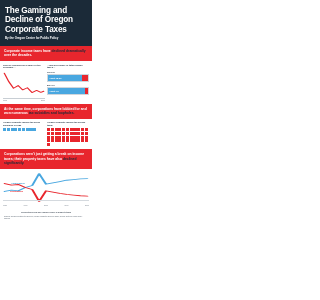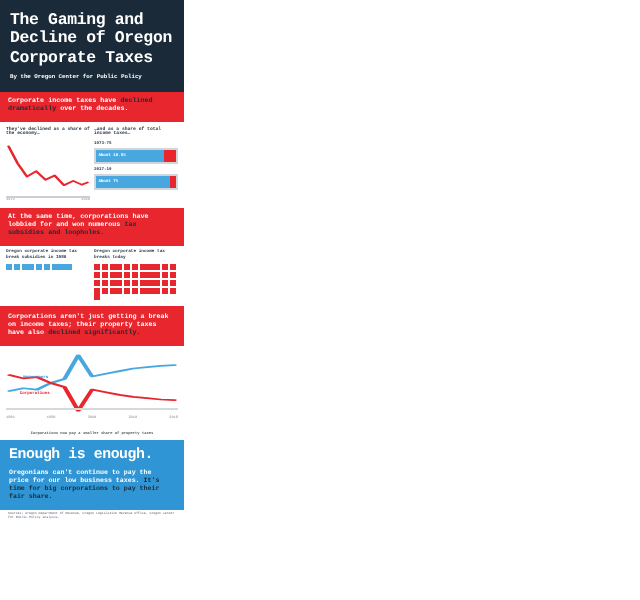--- a/index.html
+++ b/index.html
@@ -1,21 +1,21 @@
 <!DOCTYPE html>
 <html><head>
 <meta charset="utf-8">
 <style>
   html,body{margin:0;padding:0;background:#ffffff;}
   body{
     width:92px;height:300px;overflow:hidden;
     font-family:"Liberation Sans", sans-serif;
     -webkit-font-smoothing:antialiased;
   }
-  .page{position:relative;width:92px;height:238px;background:#ffffff;font-family:Liberation Mono, monospace;}
+  .page{position:relative;width:92px;height:238px;background:#ffffff;}
 
   
   .header{
     background:#1b2a38;
     padding:6px 5px 5px 5px;
     box-sizing:border-box;
   }
   .title{
     color:#ffffff;
     font-size:8.2px;
@@ -265,22 +265,16 @@
         <span>1980</span>
         <span>1990</span>
         <span>2000</span>
         <span>2010</span>
         <span>2019</span>
       </div>
   </div>
 
   <div class="creditbar">Corporations now pay a smaller share of property taxes</div>
 
-  <div class="cta">
-    <div class="cta-head">Enough is enough.</div>
-    <div class="cta-body">
-      <span>Oregonians can't continue to pay the price for our low business taxes. </span><span class="dark">It's time for big corporations to pay their fair share.</span>
-    </div>
-  </div>
 
   <div class="sources">Sources: Oregon Department of Revenue, Oregon Legislative Revenue Office, Oregon Center for Public Policy analysis.</div>
 
 </div>
 
 </body></html>

